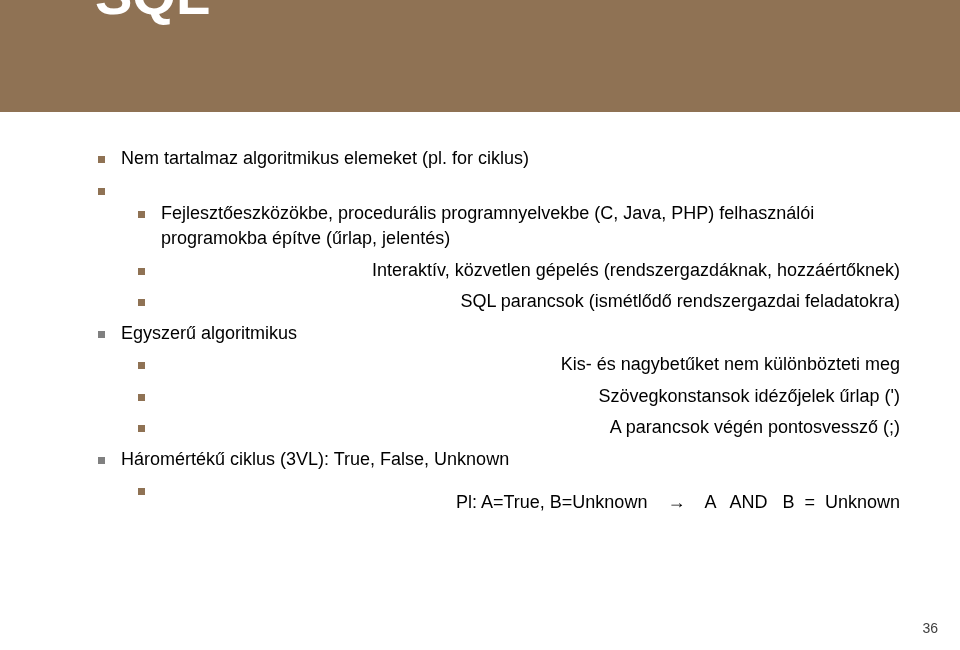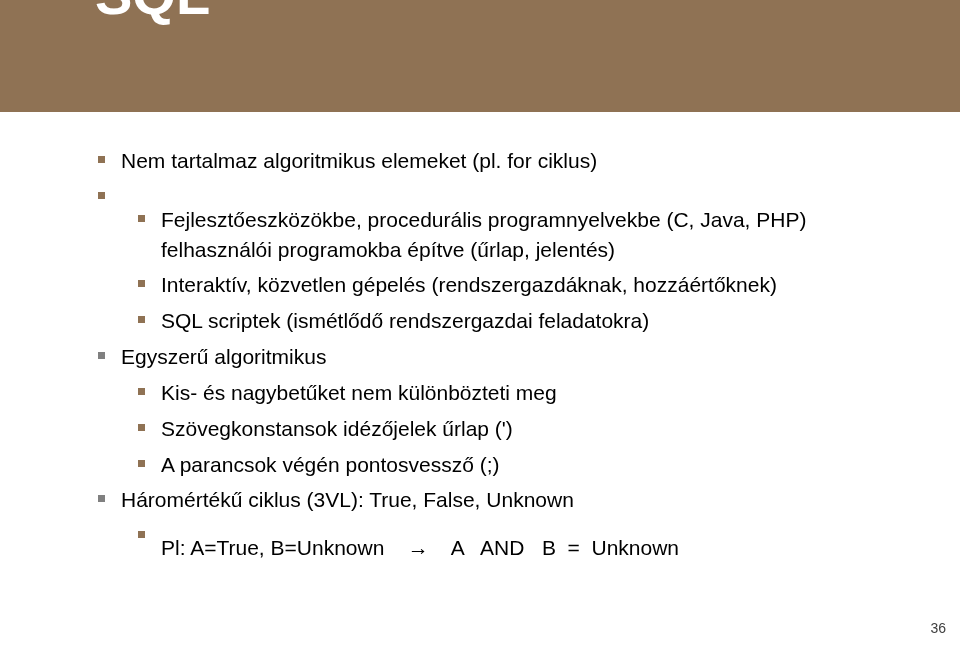--- a/index.html
+++ b/index.html
@@ -24,21 +24,21 @@
     font-size: 56px;
     font-weight: bold;
     color: #ffffff;
     letter-spacing: 0px;
   }
   .content {
     position: absolute;
     top: 146px;
     left: 80px;
     right: 60px;
-    font-size: 21px;
+    font-size: 18px;
     line-height: 1.42;
   }
   .bullet-row {
     display: flex;
     align-items: flex-start;
     margin-bottom: 6px;
   }
   .b-sq {
     flex: 0 0 auto;
     width: 7px;
@@ -49,24 +49,24 @@
   }
   .b-sq-gray {
     flex: 0 0 auto;
     width: 7px;
     height: 7px;
     background: #808080;
     margin-top: 10px;
     margin-right: 16px;
   }
   .lv1 { margin-left: 18px; }
-  .lv2 { margin-left: 58px; }
+  .lv2 { margin-left: 58px; justify-content: space-between; }
   .page-num {
     position: absolute;
-    right: 14px;
+    right: 22px;
     bottom: 14px;
     font-size: 14px;
     color: #404040;
   }
 </style>
 </head>
 <body>
 
 <div class="title-band">
   <div class="title-text">SQL</div>
@@ -88,21 +88,21 @@
     <div>Fejlesztőeszközökbe, procedurális programnyelvekbe (C, Java, PHP) felhasználói programokba építve (űrlap, jelentés)</div>
   </div>
 
   <div class="bullet-row lv2">
     <div class="b-sq"></div>
     <div>Interaktív, közvetlen gépelés (rendszergazdáknak, hozzáértőknek)</div>
   </div>
 
   <div class="bullet-row lv2">
     <div class="b-sq"></div>
-    <div>SQL scriptek (ismétlődő rendszergazdai feladatokra)</div>
+    <div>SQL parancsok (ismétlődő rendszergazdai feladatokra)</div>
   </div>
 
   <div class="bullet-row lv1">
     <div class="b-sq-gray"></div>
     <div>Egyszerű algoritmikus</div>
   </div>
 
   <div class="bullet-row lv2">
     <div class="b-sq"></div>
     <div>Kis- és nagybetűket nem különbözteti meg</div>

